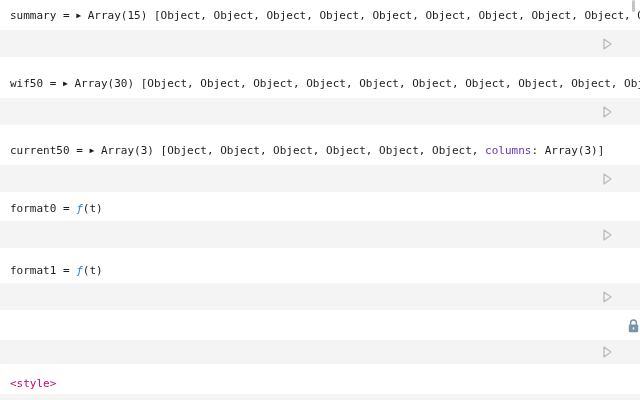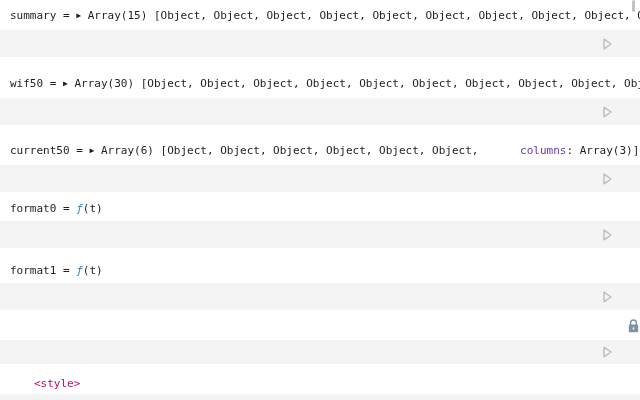--- a/index.html
+++ b/index.html
@@ -5,22 +5,22 @@
   html,body{margin:0;padding:0;background:#ffffff;}
   .page{position:relative;width:640px;height:400px;background:#ffffff;overflow:hidden;
         font-family:"DejaVu Sans Mono", monospace;}
   .row{position:absolute;left:0;width:640px;white-space:pre;overflow:hidden;
        font-size:11px;letter-spacing:0;}
   .out{height:17px;line-height:17px;padding-left:10px;background:#ffffff;}
   .code{height:27px;line-height:27px;padding-left:28px;background:#f4f4f4;box-sizing:border-box;}
   
   .tk-plain{color:#1b1e23;}
   .tk-fn{color:#3182bd;font-style:italic;}
-  .tk-tag{color:#c30771;margin-left:24px;}
-  .tk-cols{color:#6636b4;margin-left:35px;}
+  .tk-tag{color:#c30771;}
+  .tk-cols{color:#6636b4;}
   .tk-caret{font-size:8px;color:#1b1e23;vertical-align:1px;cursor:pointer;}
   .play{position:absolute;right:26px;top:50%;transform:translateY(-50%);width:14px;height:14px;cursor:pointer;}
   .lock{position:absolute;right:9px;top:0px;width:15px;height:16px;cursor:pointer;}
   .band{position:absolute;left:0;top:394px;width:640px;height:6px;background:#f4f4f4;}
   .thumb{position:absolute;right:5px;top:0;width:3px;height:12px;background:#c4c4c4;border-radius:2px;}
 </style>
 </head>
 <body>
 
 <div class="page">
@@ -34,21 +34,21 @@
   </div>
 
   <div class="row out" style="top:75px"><span class="tk-plain">wif50 = </span><span class="tk-caret">▶</span><span class="tk-plain"> Array(30) [Object, Object, Object, Object, Object, Object, Object, Object, Object, Obje</span></div>
   <div class="row code" style="top:98px">
     
     <svg class="play" viewBox="0 0 14 14">
         <path d="M4 2.2 L11 7 L4 11.8 Z" fill="none" stroke="#b9bec4" stroke-width="1.4" stroke-linejoin="round"></path>
       </svg>
   </div>
 
-  <div class="row out" style="top:142px"><span class="tk-plain">current50 = </span><span class="tk-caret">▶</span><span class="tk-plain"> Array(6) [Object, Object, Object, Object, Object, Object, </span><span class="tk-cols">columns</span><span class="tk-plain">: Array(3)]</span></div>
+  <div class="row out" style="top:142px"><span class="tk-plain">current50 = </span><span class="tk-caret">▶</span><span class="tk-plain"> Array(3) [Object, Object, Object, Object, Object, Object, </span><span class="tk-cols">columns</span><span class="tk-plain">: Array(3)]</span></div>
   <div class="row code" style="top:165px">
     
     <svg class="play" viewBox="0 0 14 14">
         <path d="M4 2.2 L11 7 L4 11.8 Z" fill="none" stroke="#b9bec4" stroke-width="1.4" stroke-linejoin="round"></path>
       </svg>
   </div>
 
   <div class="row out" style="top:200px"><span class="tk-plain">format0 = </span><span class="tk-fn">ƒ</span><span class="tk-plain">(t)</span></div>
   <div class="row code" style="top:221px">
     

